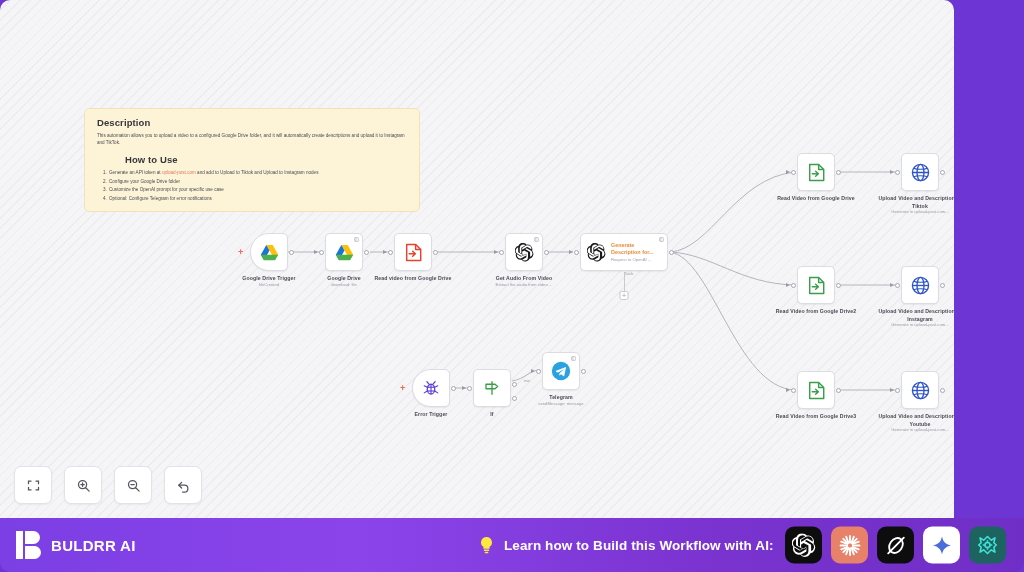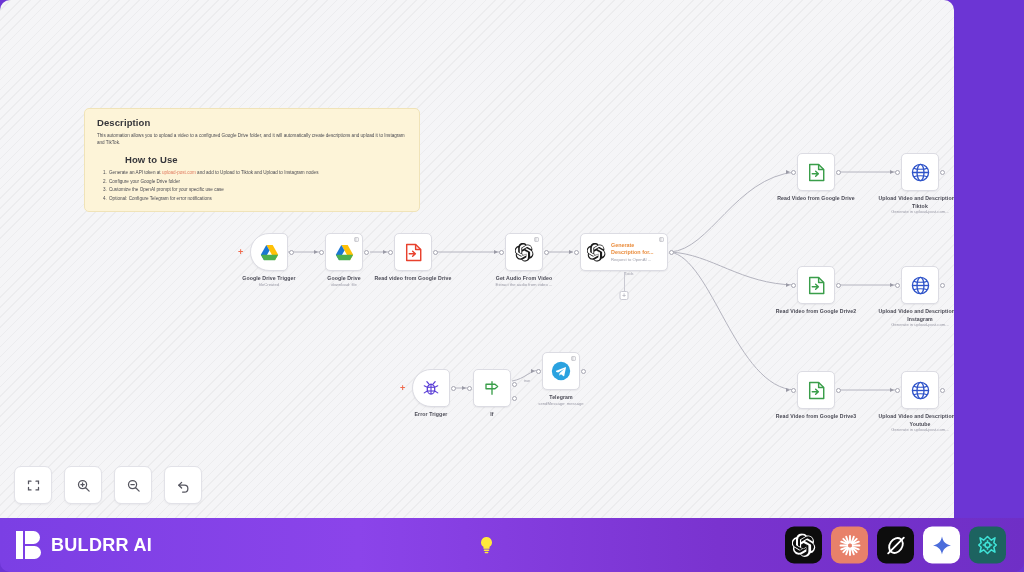--- a/index.html
+++ b/index.html
@@ -219,21 +219,21 @@
     position: absolute;
     left: 0; bottom: 0;
     width: 1024px; height: 54px;
     background: linear-gradient(90deg, #7b3fe4 0%, #8b44ea 35%, #7a33cf 70%, #6f2fc6 100%);
     border-radius: 0 0 10px 10px;
     display: flex; align-items: center;
   }
   .brand { display: flex; align-items: center; gap: 9px; margin-left: 16px; }
   .brand-mark { width: 26px; height: 28px; }
   .brand-name {
-    color: #fff; font-size: 18px; font-weight: bold; letter-spacing: .3px;
+    color: #fff; font-size: 15px; font-weight: bold; letter-spacing: .3px;
   }
   .cta {
     position: absolute;
     left: 478px; top: 50%;
     transform: translateY(-50%);
     display: flex; align-items: center; gap: 9px;
   }
   .cta-text {
     color: #fff; font-size: 13.5px; font-weight: bold; letter-spacing: .1px;
     white-space: nowrap;
@@ -568,20 +568,21 @@
       </svg>
       <span class="brand-name">BULDRR AI</span>
     </div>
 
     <div class="cta">
       <svg width="17" height="19" viewBox="0 0 20 22">
         <path d="M10 1.5a6.4 6.4 0 0 0-3.6 11.7v2.1h7.2v-2.1A6.4 6.4 0 0 0 10 1.5z" fill="#ffe83d"></path>
         <rect x="6.8" y="16.2" width="6.4" height="1.9" rx="0.8" fill="#ffe83d"></rect>
         <rect x="7.8" y="18.8" width="4.4" height="1.8" rx="0.8" fill="#ffe83d"></rect>
       </svg>
+      <span class="cta-text">Learn how to Build this Workflow with AI:</span>
     </div>
 
     <div class="logos">
       <div class="logo" style="background:#0d0d0d;">
         <svg width="24" height="24" viewBox="0 0 24 24">
           <path d="M21.6 9.9a5.9 5.9 0 0 0-.5-4.9 6 6 0 0 0-6.4-2.9A6 6 0 0 0 4.5 3.4 5.9 5.9 0 0 0 .6 6.3a6 6 0 0 0 .7 7 5.9 5.9 0 0 0 .5 4.9 6 6 0 0 0 6.4 2.9 6 6 0 0 0 10.2-1.3 5.9 5.9 0 0 0 3.9-2.9 6 6 0 0 0-.7-7zM12 22.2a4.5 4.5 0 0 1-2.9-1l.1-.1 4.8-2.8a.8.8 0 0 0 .4-.7V10.8l2 1.2v5.7a4.5 4.5 0 0 1-4.4 4.5zM2.9 17a4.4 4.4 0 0 1-.5-3l.1.1 4.8 2.8a.8.8 0 0 0 .8 0l5.9-3.4v2.3l-5 2.9a4.5 4.5 0 0 1-6.1-1.7zM1.7 7.4a4.5 4.5 0 0 1 2.3-2v5.8a.8.8 0 0 0 .4.7l5.8 3.4-2 1.2-5-2.9a4.5 4.5 0 0 1-1.6-6.1zM18.7 11l-5.9-3.4 2-1.1 5 2.9a4.5 4.5 0 0 1-.7 8.1V11.7a.8.8 0 0 0-.4-.7zM20.7 8l-.1-.1-4.8-2.8a.8.8 0 0 0-.8 0L9.1 8.5V6.2l5-2.9a4.5 4.5 0 0 1 6.6 4.7zM8 13.2l-2-1.2V6.3a4.5 4.5 0 0 1 7.3-3.5l-.1.1L8.4 5.7a.8.8 0 0 0-.4.7zM9.1 10.9 11.7 9.4l2.6 1.5v3L11.7 15.4 9.1 13.9z" fill="#fff"></path>
         </svg>
       </div>
       <div class="logo" style="background:#e8816a;">
         <svg width="24" height="24" viewBox="0 0 24 24">

